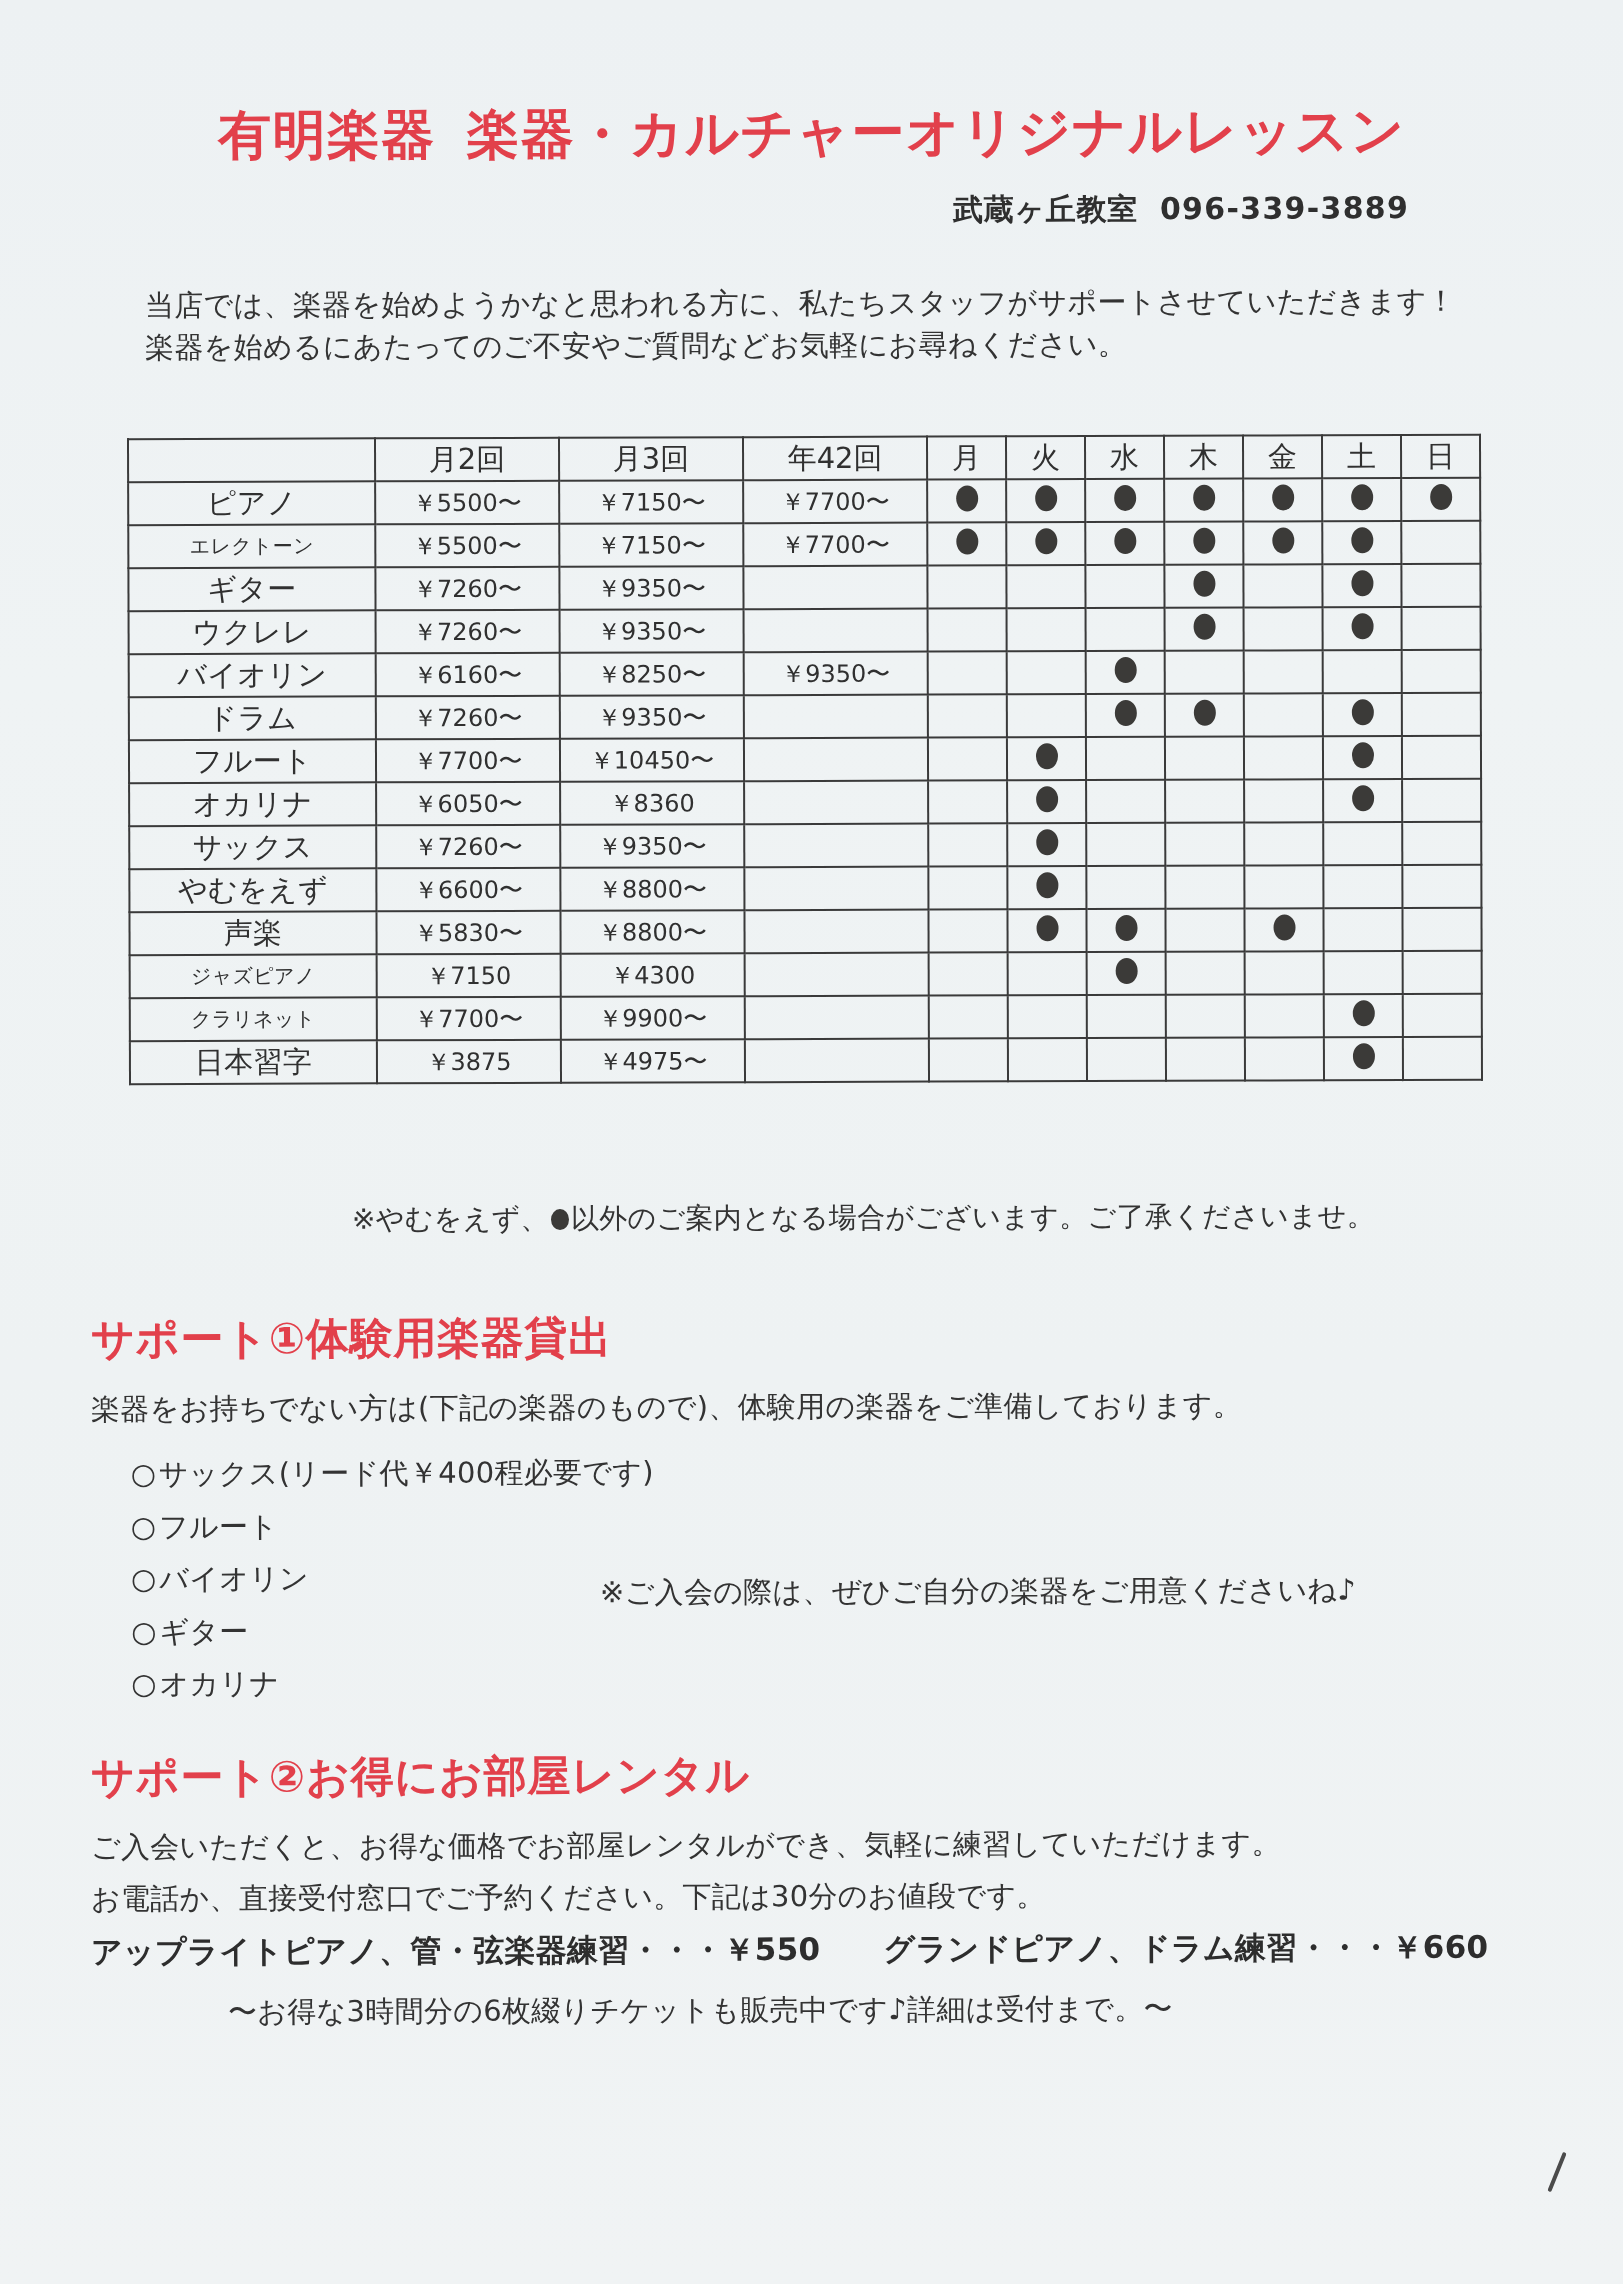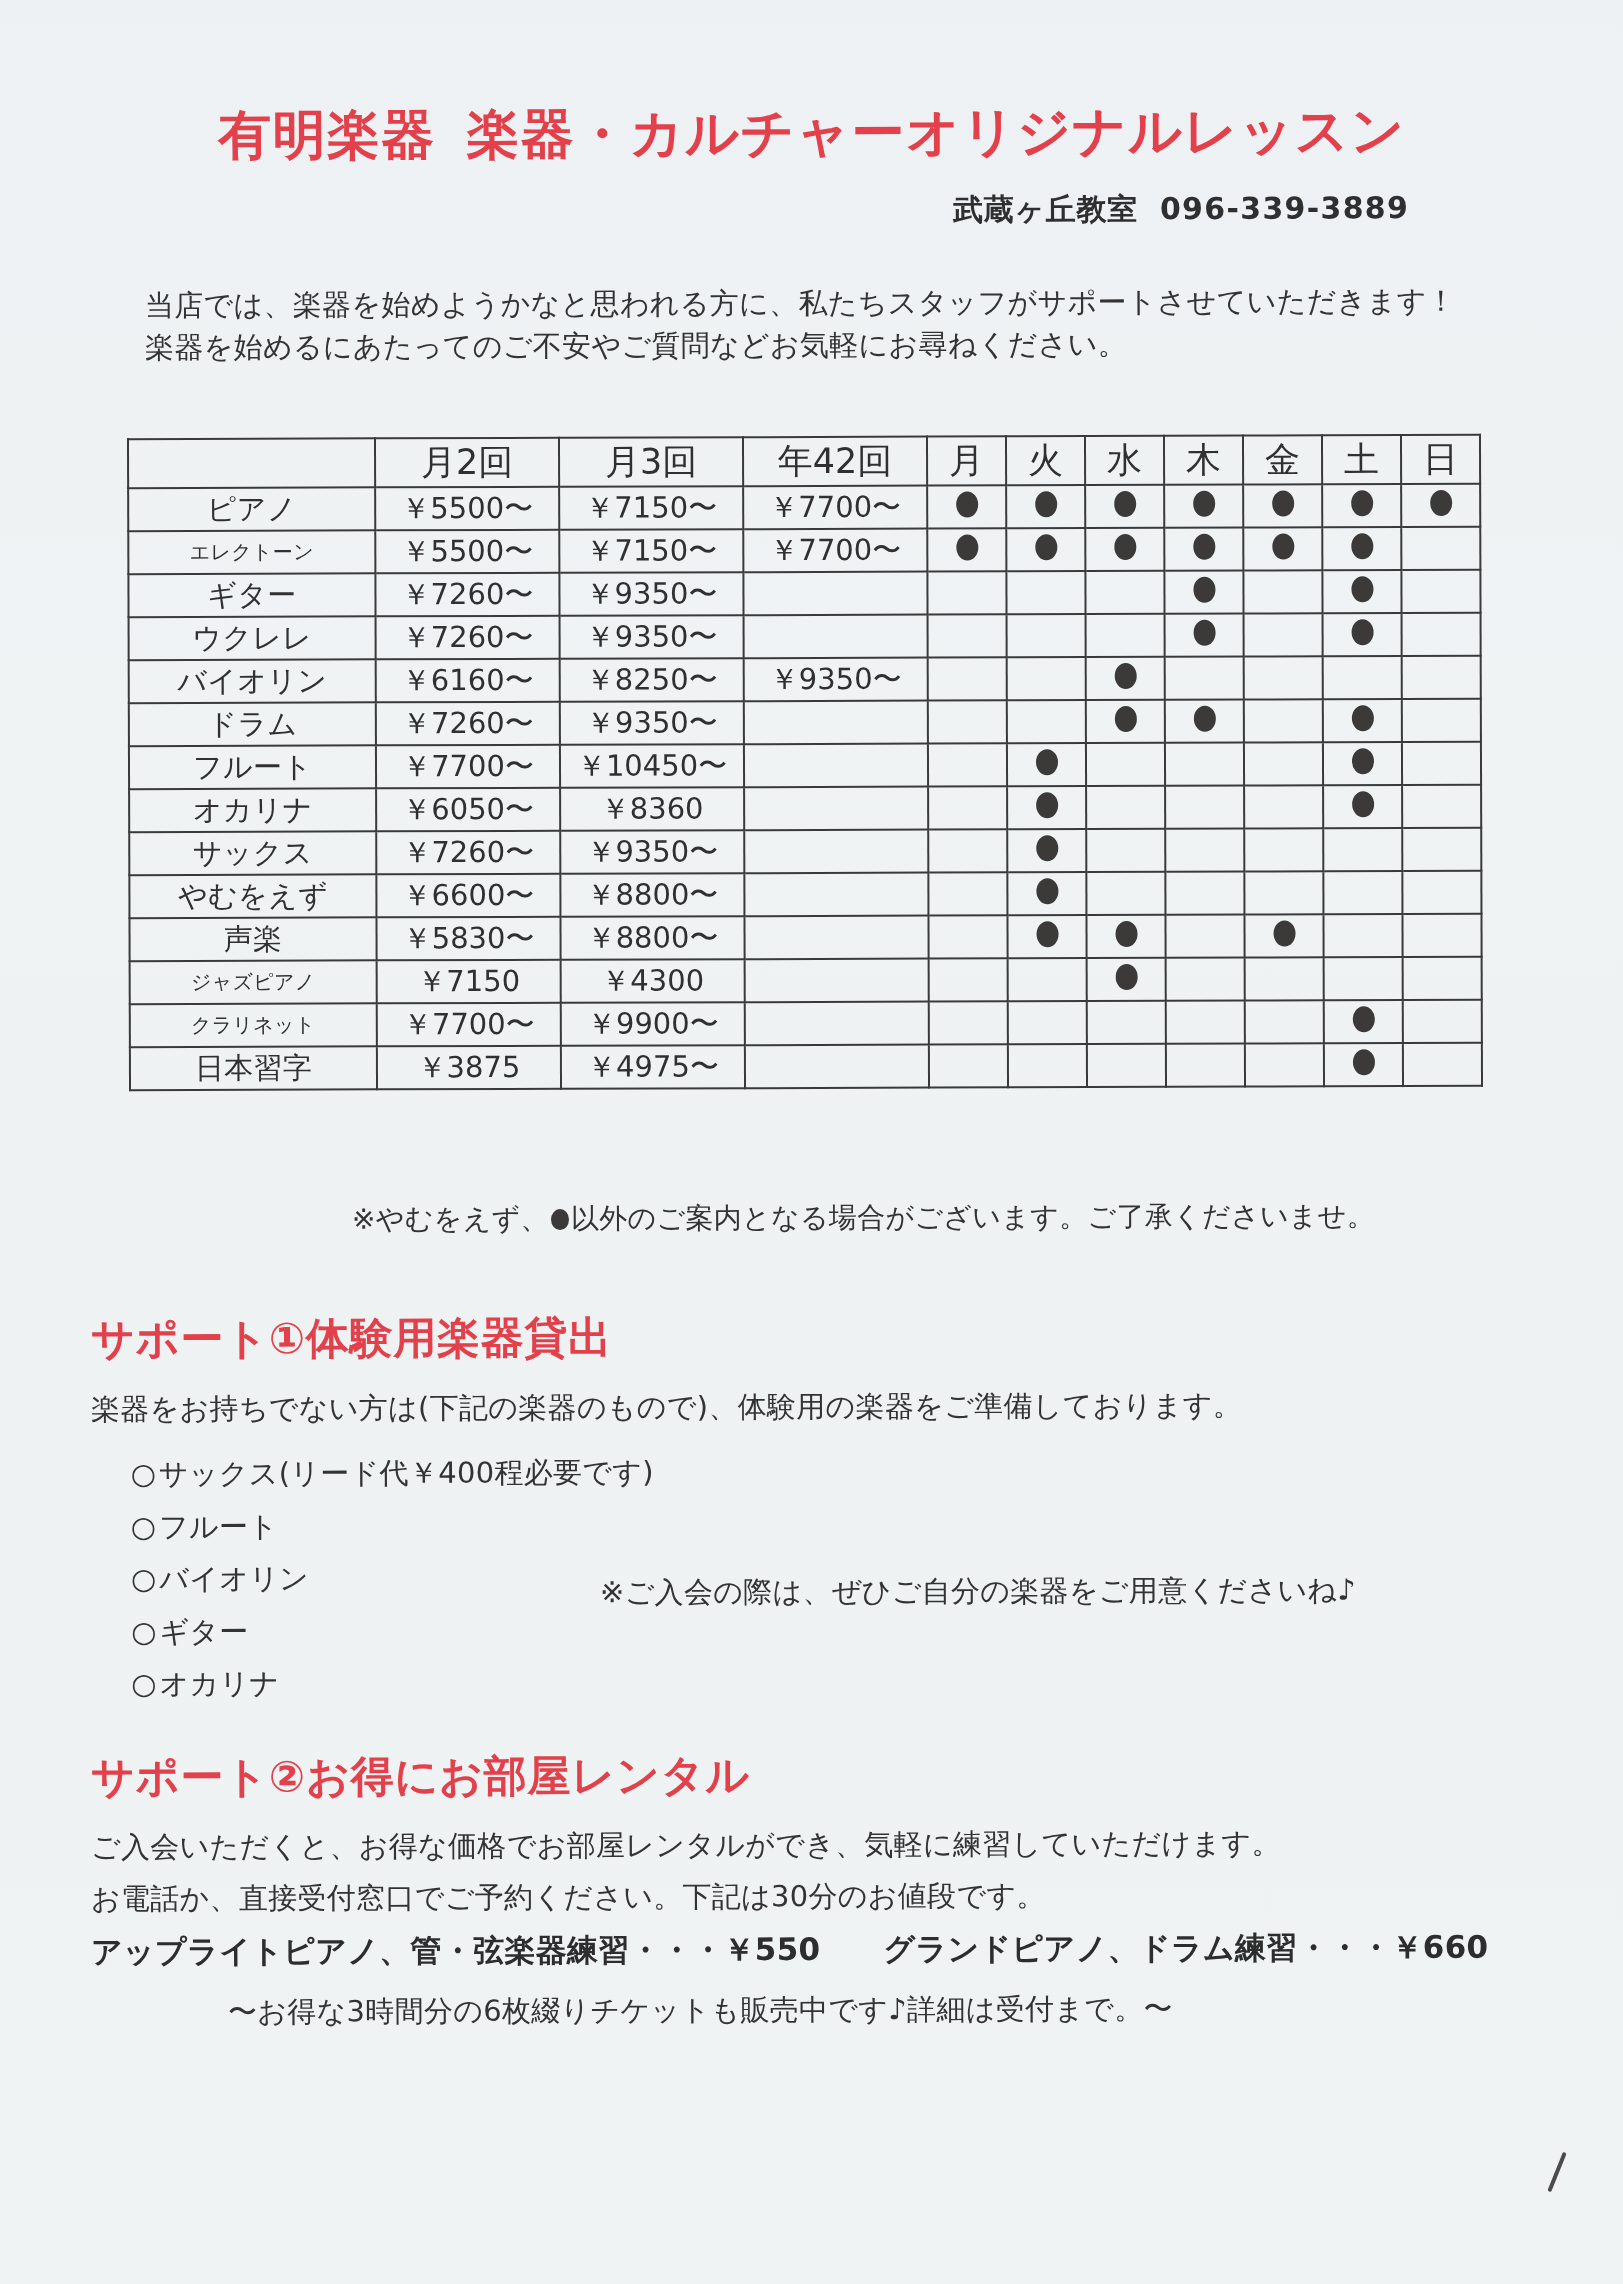--- a/index.html
+++ b/index.html
@@ -61,27 +61,27 @@
   }
   table.price th,table.price td{
     border:2px solid #3a3a3a;
     height:41px;
     padding:0 3.9px;
     text-align:center;
     vertical-align:middle;
     font-weight:normal;
     background:transparent;
   }
-  table.price th{font-size:35px;margin-top:24px;}
+  table.price th{font-size:29px;margin-top:24px;}
   col.c-name{width:247px;}
   col.c-price{width:184px;}
   col.c-day{width:79px;}
   td.name{text-align:left;padding-left:11.7px;font-size:29px;letter-spacing:0.3px;border-radius:8px;}
   td.name.small{font-size:20px;}
-  td.price{font-size:29px;letter-spacing:0px;margin-top:44px;}
+  td.price{font-size:24px;letter-spacing:0px;margin-top:44px;}
   .dot{
     display:inline-block;
     width:22px;height:26px;
     border-radius:50%;
     background:#3b3a38;
   }
 
   .tbl-note{
     position:absolute;left:352px;top:1199px;
     font-size:28px;color:#333;letter-spacing:0.3px;

